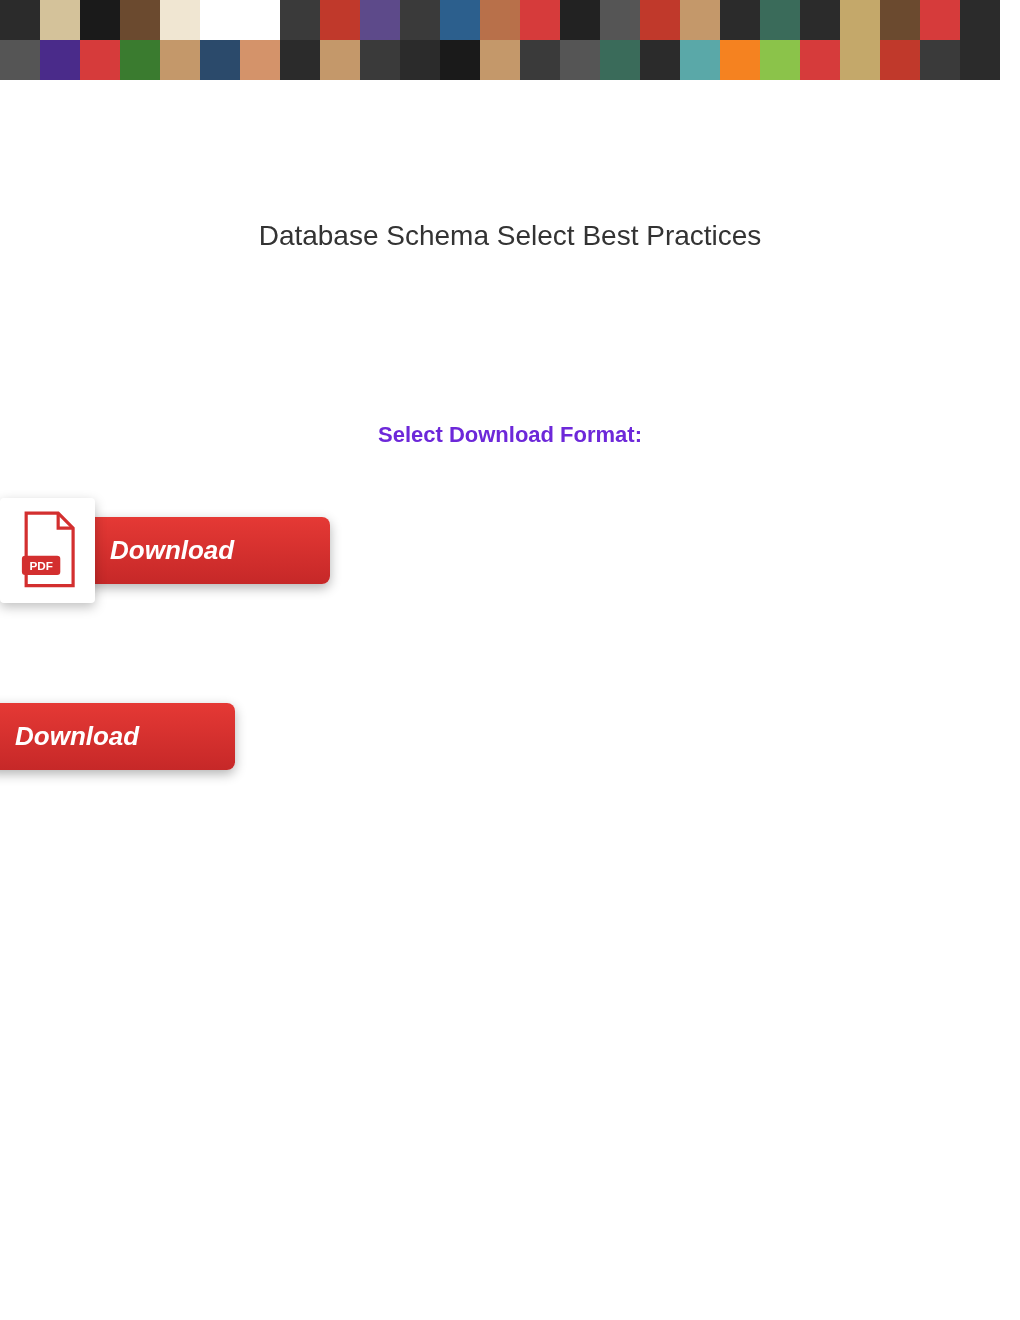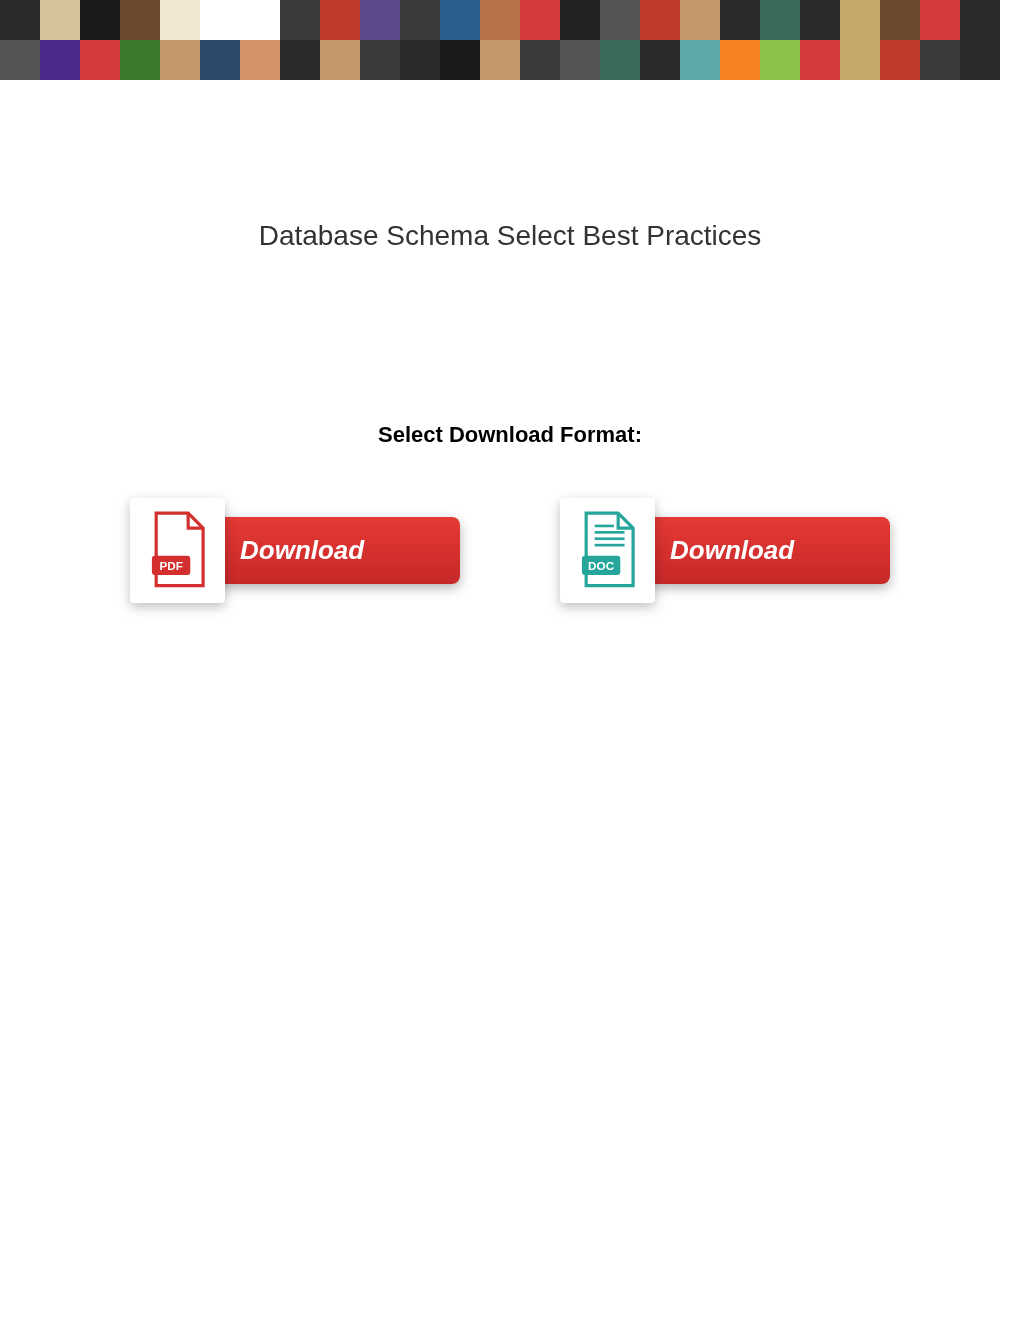--- a/index.html
+++ b/index.html
@@ -30,28 +30,29 @@
       text-align: center;
       font-size: 28px;
       font-weight: normal;
       color: #333;
       margin-top: 140px;
     }
     .select-format {
       text-align: center;
       font-size: 22px;
       font-weight: bold;
-      color: #000000;
+      color: #6d28d9;
       margin-top: 170px;
     }
     .download-row {
       display: flex;
       justify-content: center;
       gap: 100px;
       margin-top: 50px;
+      flex-direction: column;
     }
     .download-card {
       display: flex;
       align-items: center;
       position: relative;
     }
     .file-icon-box {
       width: 95px;
       height: 105px;
       background: #fff;
@@ -157,28 +158,16 @@
         <path d="M10 2 L40 2 L54 16 L54 70 L10 70 Z" fill="none" stroke="#d32f2f" stroke-width="3"></path>
         <path d="M40 2 L40 16 L54 16" fill="none" stroke="#d32f2f" stroke-width="3"></path>
         <rect x="6" y="42" width="36" height="18" rx="3" fill="#d32f2f"></rect>
         <text x="24" y="55" font-size="11" font-weight="bold" fill="#fff" text-anchor="middle">PDF</text>
       </svg>
     </div>
     <button class="download-btn">Download</button>
   </div>
 
   <div class="download-card">
-    <div class="file-icon-box">
-      <svg class="doc-icon-svg" viewBox="0 0 60 75">
-        <path d="M10 2 L40 2 L54 16 L54 70 L10 70 Z" fill="none" stroke="#26a69a" stroke-width="3"></path>
-        <path d="M40 2 L40 16 L54 16" fill="none" stroke="#26a69a" stroke-width="3"></path>
-        <line x1="18" y1="14" x2="36" y2="14" stroke="#26a69a" stroke-width="2.5"></line>
-        <line x1="18" y1="20" x2="46" y2="20" stroke="#26a69a" stroke-width="2.5"></line>
-        <line x1="18" y1="26" x2="46" y2="26" stroke="#26a69a" stroke-width="2.5"></line>
-        <line x1="18" y1="32" x2="46" y2="32" stroke="#26a69a" stroke-width="2.5"></line>
-        <rect x="6" y="42" width="36" height="18" rx="3" fill="#26a69a"></rect>
-        <text x="24" y="55" font-size="11" font-weight="bold" fill="#fff" text-anchor="middle">DOC</text>
-      </svg>
-    </div>
     <button class="download-btn">Download</button>
   </div>
 
 </div>
 
 </body></html>

